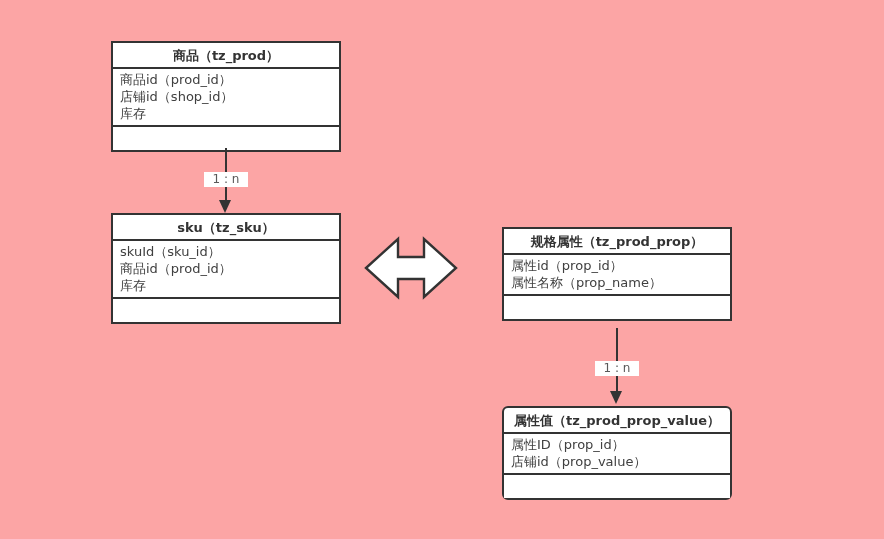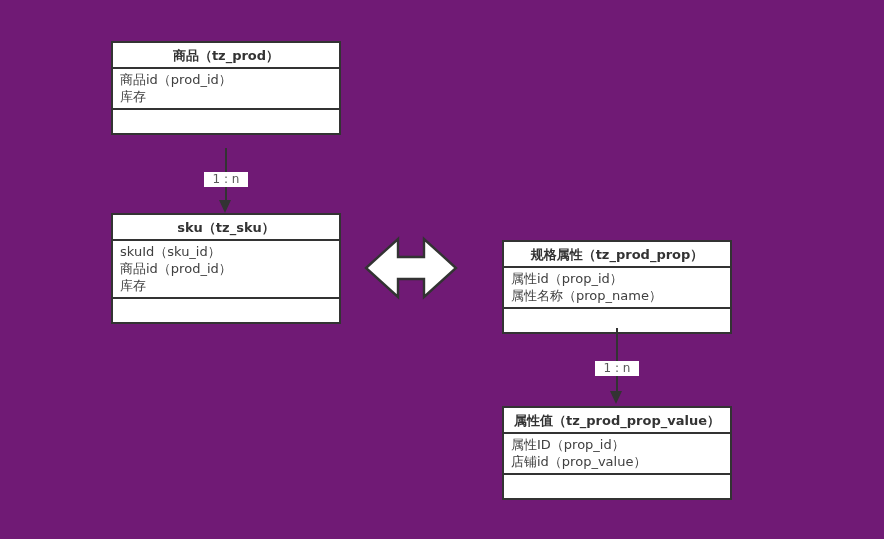--- a/index.html
+++ b/index.html
@@ -5,21 +5,21 @@
   * { margin: 0; padding: 0; box-sizing: border-box; }
   html, body { background: #ffffff; }
   body {
     font-family: "DejaVu Sans", "Liberation Sans", sans-serif;
     color: #404040;
   }
   .canvas {
     position: relative;
     width: 884px;
     height: 539px;
-    background: #701a75;
+    background: #fca5a5;
     overflow: hidden;
   }
   .etable {
     position: absolute;
     width: 230px;
     background: #ffffff;
     border: 2px solid #333333;
   }
   .t-header {
     height: 26px;
@@ -75,20 +75,21 @@
 </style>
 </head>
 <body>
 
 <div class="canvas">
 
   <div class="etable" style="left:111px; top:41px;">
     <div class="t-header">商品（tz_prod）</div>
     <div class="t-fields">
       <div class="t-field">商品id（prod_id）</div>
+      <div class="t-field">店铺id（shop_id）</div>
       <div class="t-field">库存</div>
     </div>
     <div class="t-footer"></div>
   </div>
 
   <div class="v-line" style="left:225px; top:148px; height:54px;"></div>
   <div class="arrowhead-down" style="left:219px; top:200px;"></div>
   <div class="edge-label" style="left:204px; top:172px;">1 : n</div>
 
   <div class="etable" style="left:111px; top:213px;">
@@ -98,34 +99,34 @@
       <div class="t-field">商品id（prod_id）</div>
       <div class="t-field">库存</div>
     </div>
     <div class="t-footer"></div>
   </div>
 
   <svg class="double-arrow" width="94" height="64" viewBox="0 0 94 64">
     <polygon points="2,32 34,3 34,21 60,21 60,3 92,32 60,61 60,43 34,43 34,61" fill="#ffffff" stroke="#333333" stroke-width="2.4" stroke-linejoin="miter"></polygon>
   </svg>
 
-  <div class="etable" style="left:502px; top:240px;">
+  <div class="etable" style="left:502px; top:227px;">
     <div class="t-header">规格属性（tz_prod_prop）</div>
     <div class="t-fields">
       <div class="t-field">属性id（prop_id）</div>
       <div class="t-field">属性名称（prop_name）</div>
     </div>
     <div class="t-footer"></div>
   </div>
 
   <div class="v-line" style="left:616px; top:328px; height:65px;"></div>
   <div class="arrowhead-down" style="left:610px; top:391px;"></div>
   <div class="edge-label" style="left:595px; top:361px;">1 : n</div>
 
-  <div class="etable" style="left:502px; top:406px;">
+  <div class="etable" style="left:502px; top:406px;border-radius:6px;">
     <div class="t-header">属性值（tz_prod_prop_value）</div>
     <div class="t-fields">
       <div class="t-field">属性ID（prop_id）</div>
       <div class="t-field">店铺id（prop_value）</div>
     </div>
     <div class="t-footer"></div>
   </div>
 
 </div>
 

